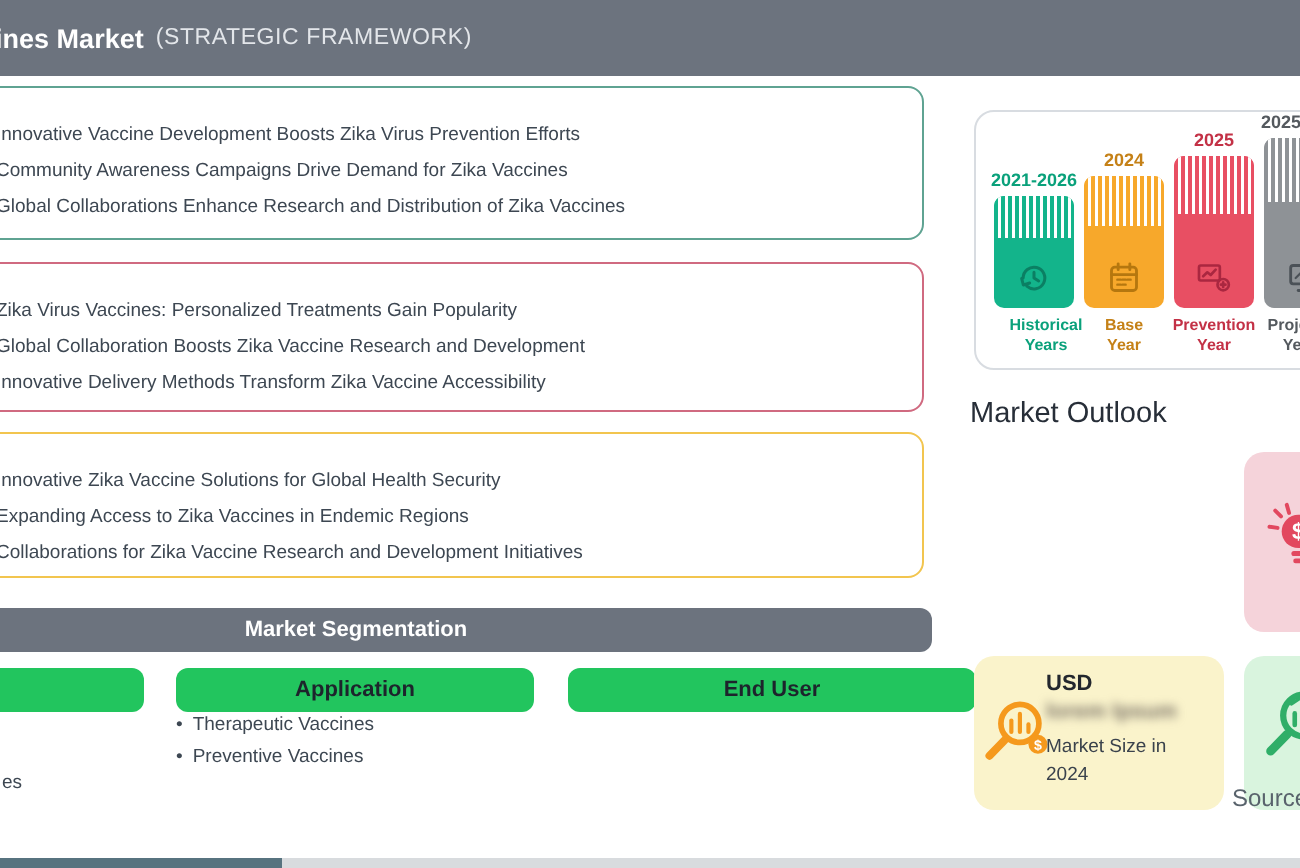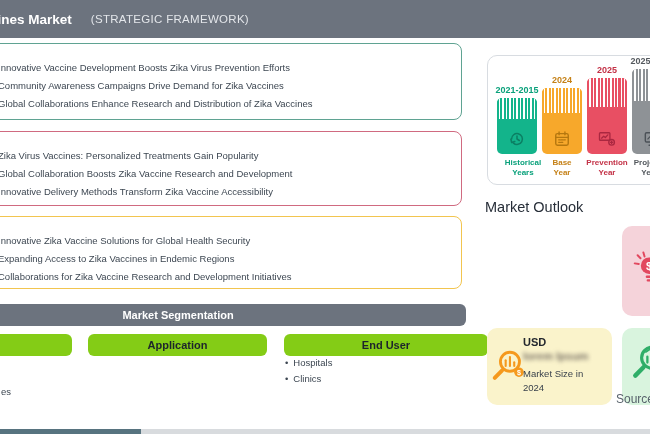--- a/index.html
+++ b/index.html
@@ -4,34 +4,34 @@
 <style>
   html,body{margin:0;padding:0;background:#fff;}
   .page{position:relative;width:650px;height:434px;overflow:hidden;background:#fff;
         font-family:"Liberation Sans",sans-serif;color:#3a4148;}
   .page *{box-sizing:border-box;}
 
   
   .topbar{position:absolute;left:0;top:0;width:650px;height:38px;background:#6c737e;}
   .title-wrap{position:absolute;left:-64px;top:0;height:38px;display:flex;align-items:center;white-space:nowrap;}
   .title-main{font-size:13.5px;font-weight:bold;color:#ffffff;}
-  .title-sub{font-size:11.5px;color:#e3e6ea;margin-left:19px;letter-spacing:.3px;}
+  .title-sub{font-size:11.5px;color:#e3e6ea;margin-left:6px;letter-spacing:.3px;}
 
   
   .hbox{position:absolute;left:-10px;width:472px;border-radius:8px;background:#fff;
         padding:15px 10px 0 7px;}
   .hbox-0{top:43px;height:77px;border:1.5px solid #5fa392;}
   .hbox-1{top:131px;height:75px;border:1.5px solid #d06a80;}
   .hbox-2{top:216px;height:73px;border:1.5px solid #f2c54f;}
   .hline{font-size:9.5px;line-height:18px;color:#3d4752;white-space:nowrap;}
 
   
   .segbar{position:absolute;left:-110px;top:304px;width:576px;height:22px;background:#6c737e;
           border-radius:6px;color:#fff;font-size:11px;font-weight:bold;text-align:center;line-height:22px;}
-  .pill{position:absolute;top:334px;height:22px;background:#84cc16;border-radius:6px;
+  .pill{position:absolute;top:334px;height:22px;background:#22c55e;border-radius:6px;
         font-size:11px;font-weight:bold;color:#1d242c;text-align:center;line-height:22px;}
   .pill-0{left:-108px;width:180px;}
   .pill-1{left:88px;width:179px;}
   .pill-2{left:284px;width:204px;}
   .seglist{position:absolute;top:355px;margin:0;padding:0;list-style:none;}
   .list-1{left:88px;} .list-2{left:285px;}
   .seglist li{font-size:9.5px;line-height:16px;color:#3d4752;white-space:nowrap;}
   .seglist li::before{content:"•";margin-right:5px;}
   .frag{position:absolute;left:1px;top:386px;font-size:9.5px;color:#3d4752;}
 
@@ -112,28 +112,28 @@
     <div class="hline">Innovative Zika Vaccine Solutions for Global Health Security</div>
     <div class="hline">Expanding Access to Zika Vaccines in Endemic Regions</div>
     <div class="hline">Collaborations for Zika Vaccine Research and Development Initiatives</div>
   </section>
 
   <div class="segbar">Market Segmentation</div>
   <div class="pill pill-0"></div>
   <div class="pill pill-1">Application</div>
   <div class="pill pill-2">End User</div>
 
-  <ul class="seglist list-2">
-    <li>Hospitals</li>
-    <li>Clinics</li>
+  <ul class="seglist list-1">
+    <li>Therapeutic Vaccines</li>
+    <li>Preventive Vaccines</li>
   </ul>
   <span class="frag">es</span>
 
   <section class="chart-card">
-    <div class="period p0">2021-2015</div>
+    <div class="period p0">2021-2026</div>
     <div class="period p1">2024</div>
     <div class="period p2">2025</div>
     <div class="period p3">2025-2031</div>
 
     <div class="bar-body bb0">
       <svg class="bar-icon" width="20" height="20" viewBox="0 0 24 24" fill="none" stroke="#0b7f63" stroke-width="1.8" stroke-linecap="round" stroke-linejoin="round">
         <path d="M5.5 12a6.5 6.5 0 1 1 2.2 4.9"></path>
         <polyline points="4.6 12.2 5.6 16.2 9.4 15"></polyline>
         <polyline points="12 8.5 12 12 14.8 13.8"></polyline>
       </svg>

